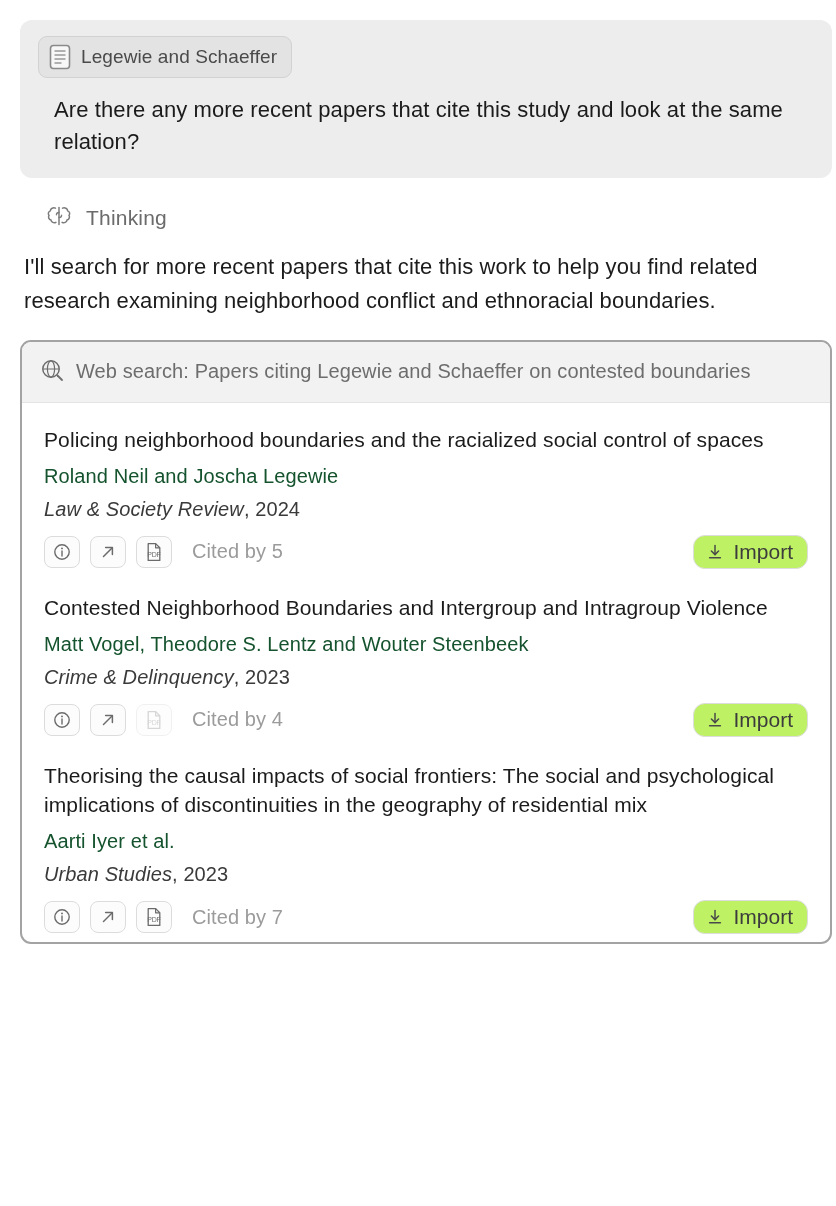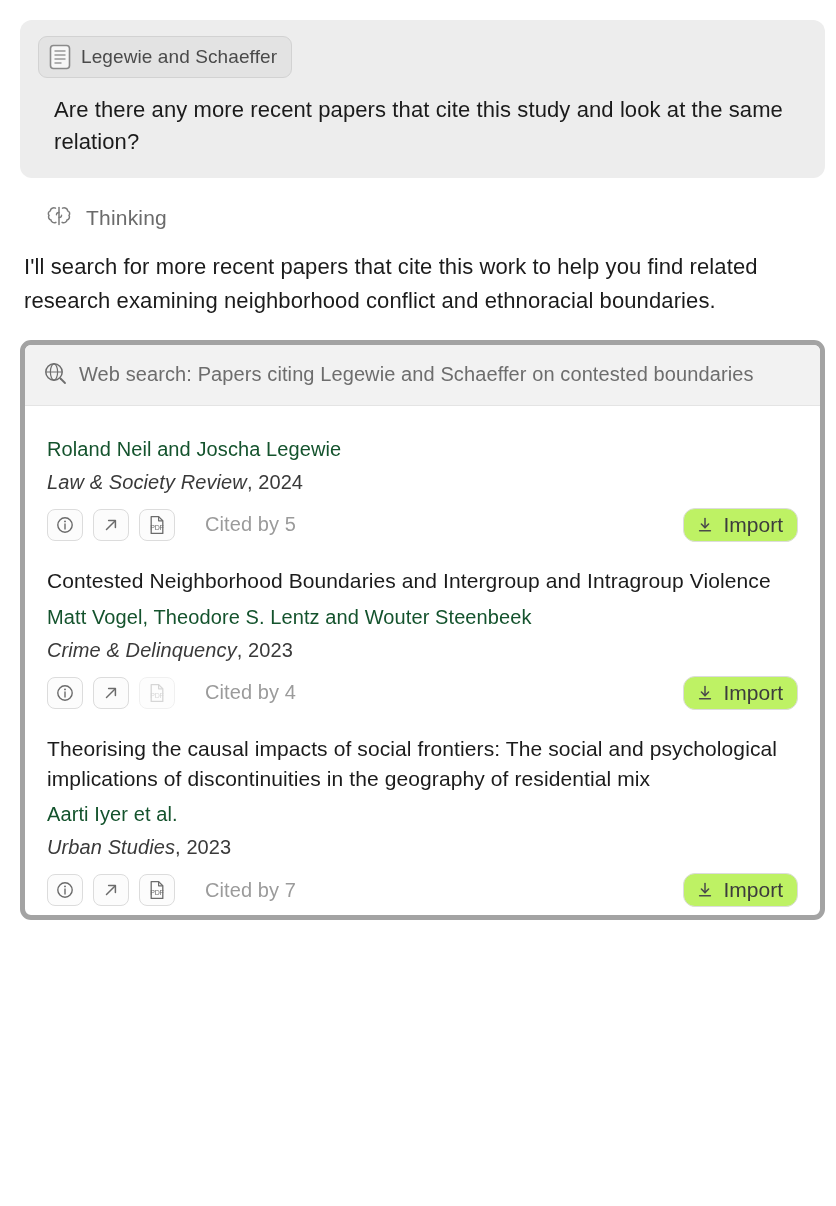--- a/index.html
+++ b/index.html
@@ -13,21 +13,21 @@
     font-family: "Liberation Sans", sans-serif;
     color: #1a1a1a;
     -webkit-font-smoothing: antialiased;
     overflow: hidden;
   }
 
   .page {
     width: 836px;
     height: 1202px;
     box-sizing: border-box;
-    padding: 20px 11px 0 20px;
+    padding: 20px 4px 0 20px;
     position: relative;
   }
 
   
   .user-bubble {
     background: #ededed;
     border-radius: 12px;
     padding: 16px 18px 20px 18px;
     box-sizing: border-box;
   }
@@ -77,21 +77,21 @@
     font-size: 22px;
     line-height: 1.55;
     color: #1b1b1b;
     padding: 0 6px 0 4px;
     letter-spacing: 0.1px;
   }
 
   
   .tool-card {
     margin-top: 22px;
-    border: 5px solid #a3a3a3;
+    border: 2px solid #a3a3a3;
     border-radius: 11px;
     background: #ffffff;
     overflow: hidden;
   }
   .tool-header {
     display: flex;
     align-items: flex-start;
     gap: 12px;
     background: #f2f2f2;
     border-bottom: 1px solid #e4e4e4;
@@ -152,21 +152,21 @@
     align-items: center;
     justify-content: center;
     box-sizing: border-box;
   }
   .icon-btn.disabled {
     opacity: 0.42;
   }
   .cited-by {
     font-size: 20px;
     color: #9b9b9b;
-    margin-left: 20px;
+    margin-left: 10px;
     letter-spacing: 0.1px;
   }
   .import-btn {
     margin-left: auto;
     display: inline-flex;
     align-items: center;
     gap: 9px;
     border: 1px solid #dcdcdc;
     border-radius: 12px;
     background: #bef264;
@@ -227,20 +227,21 @@
           <line x1="3" y1="11" x2="19" y2="11" stroke="#6d6d6d" stroke-width="1.2"></line>
           <line x1="17.5" y1="17.5" x2="22" y2="22" stroke="#6d6d6d" stroke-width="1.8" stroke-linecap="round"></line>
         </svg>
       </span>
       <span class="tool-header-text">Web search: Papers citing Legewie and Schaeffer on contested boundaries</span>
     </div>
 
     <div class="results">
 
       <div class="result">
+        <div class="result-title">Policing neighborhood boundaries and the racialized social control of spaces</div>
         <div class="result-authors">Roland Neil and Joscha Legewie</div>
         <div class="result-venue"><i>Law &amp; Society Review</i>, <span>2024</span></div>
         <div class="result-actions">
           <span class="icon-btn">
             <svg width="18" height="18" viewBox="0 0 18 18" fill="none" xmlns="http://www.w3.org/2000/svg">
               <circle cx="9" cy="9" r="7.2" stroke="#6b6b6b" stroke-width="1.4" fill="none"></circle>
               <line x1="9" y1="8" x2="9" y2="13" stroke="#6b6b6b" stroke-width="1.4" stroke-linecap="round"></line>
               <circle cx="9" cy="5.4" r="0.95" fill="#6b6b6b"></circle>
             </svg>
           </span>

